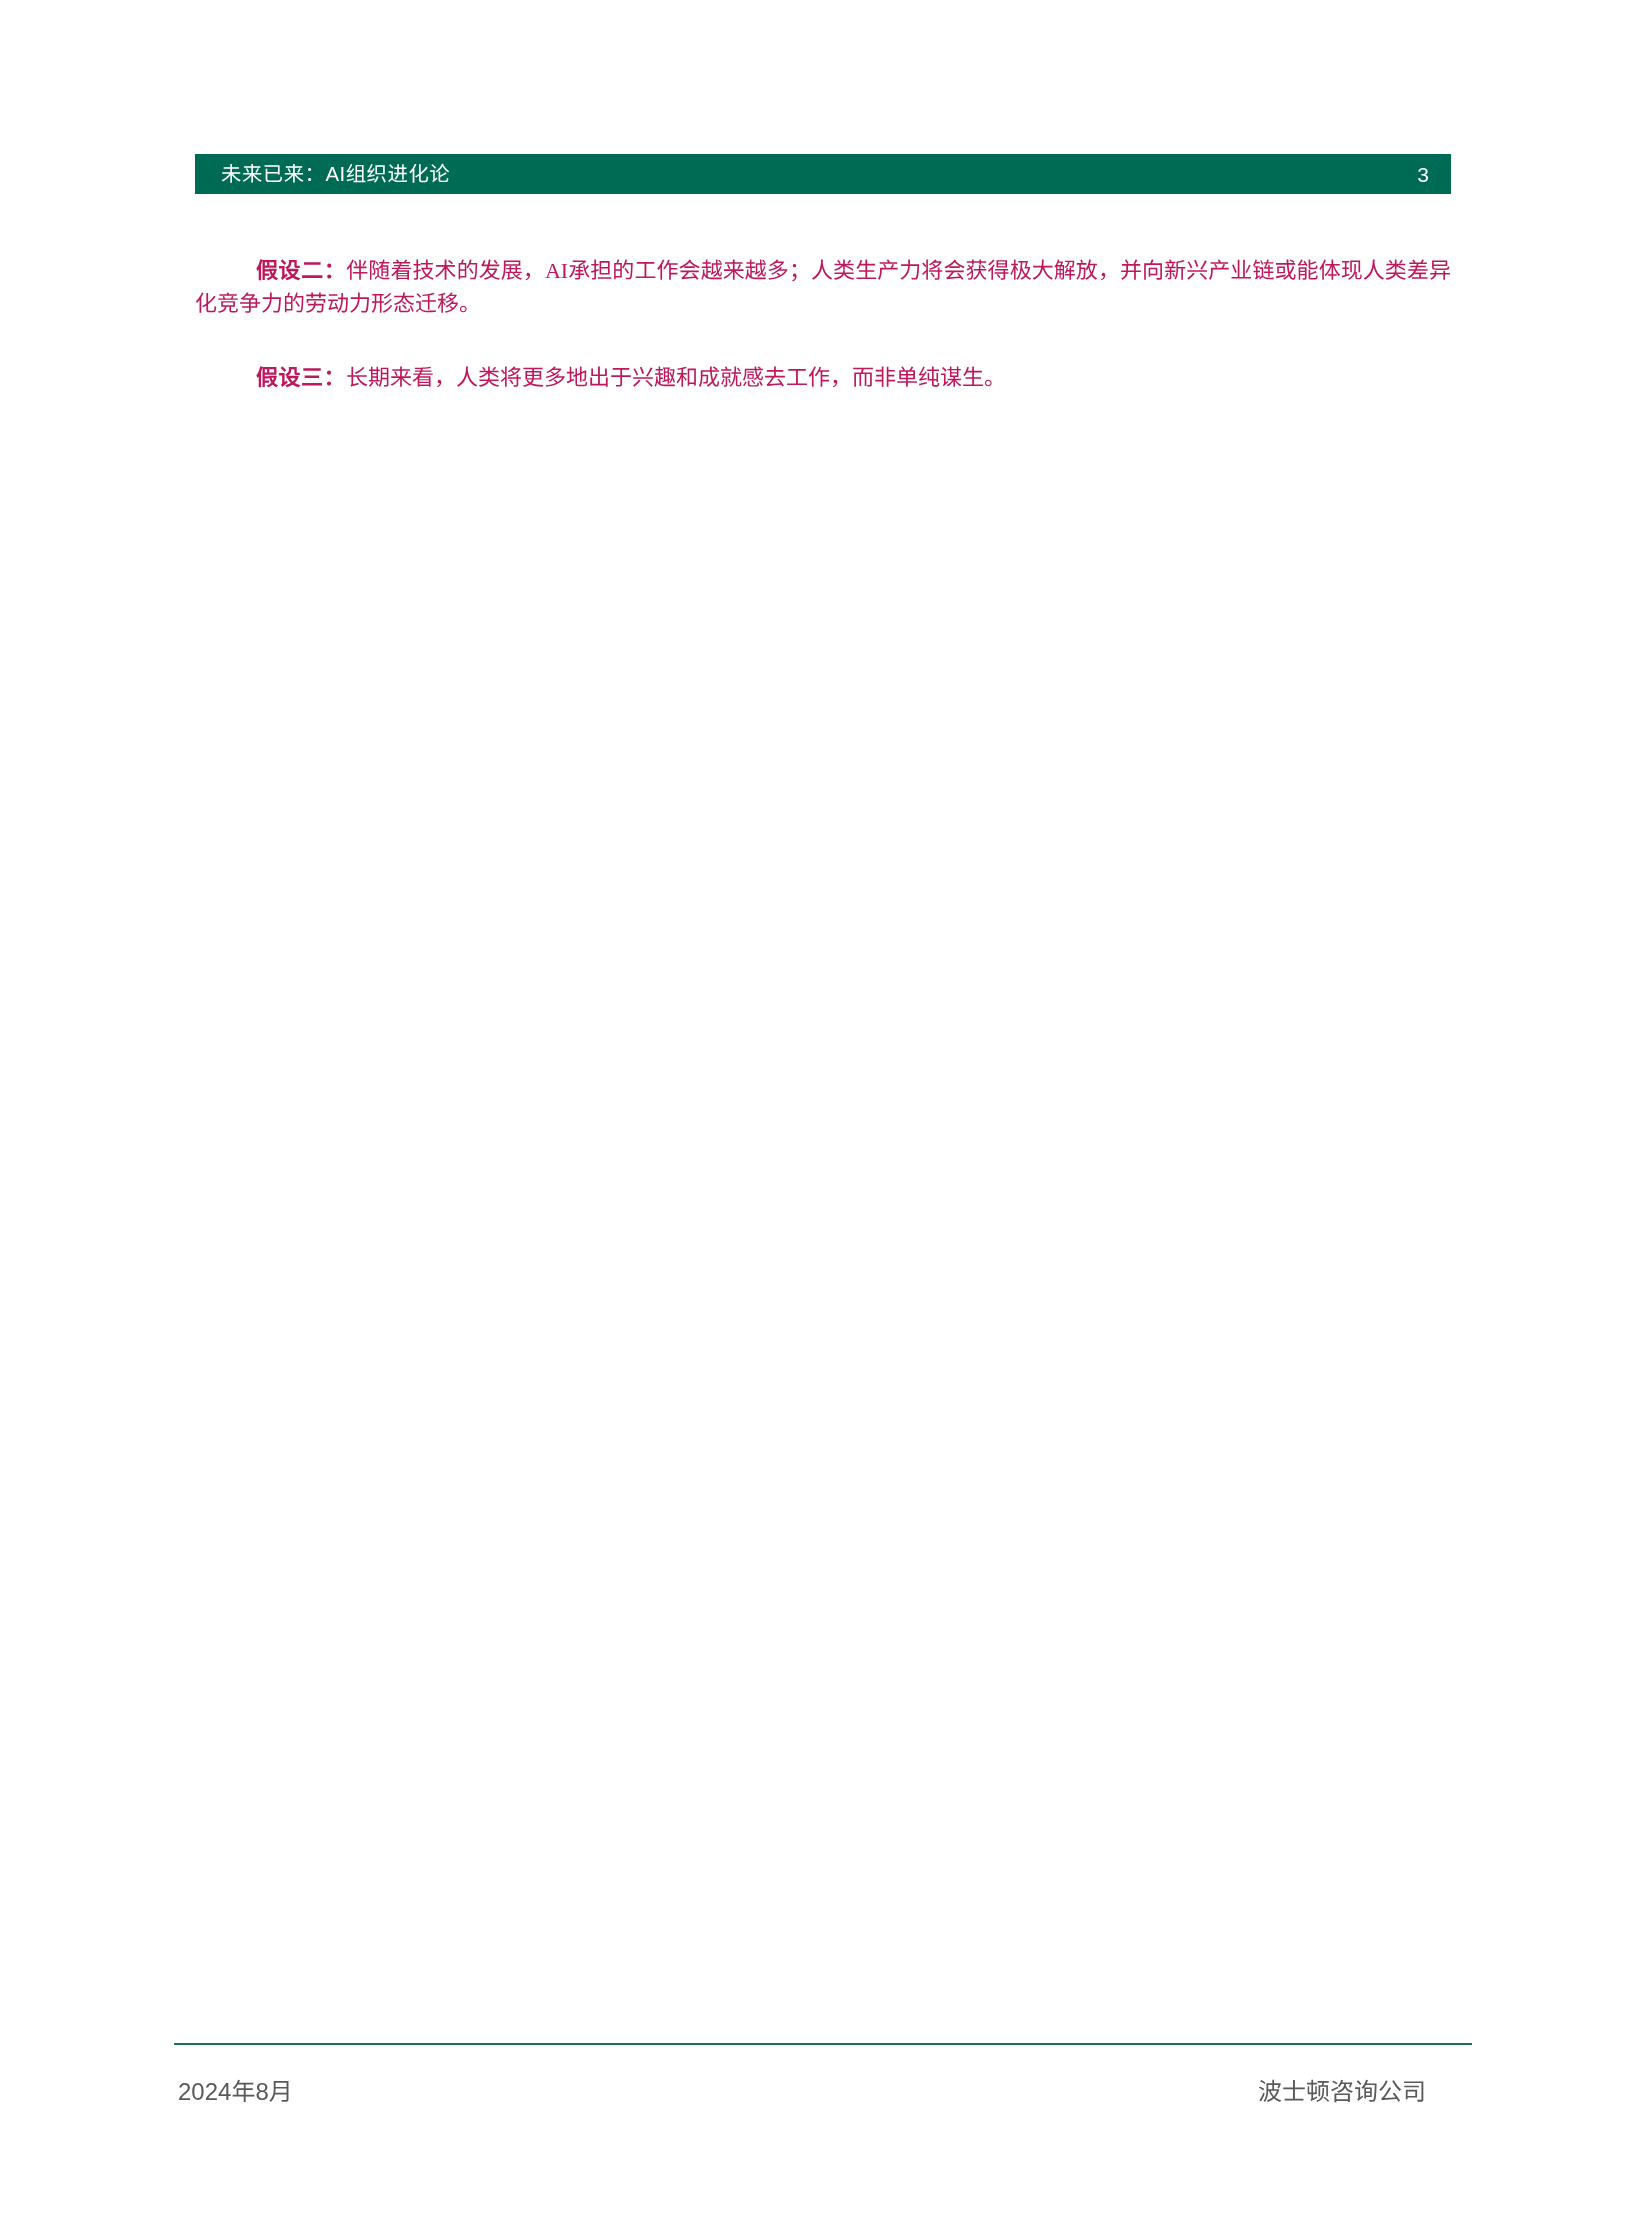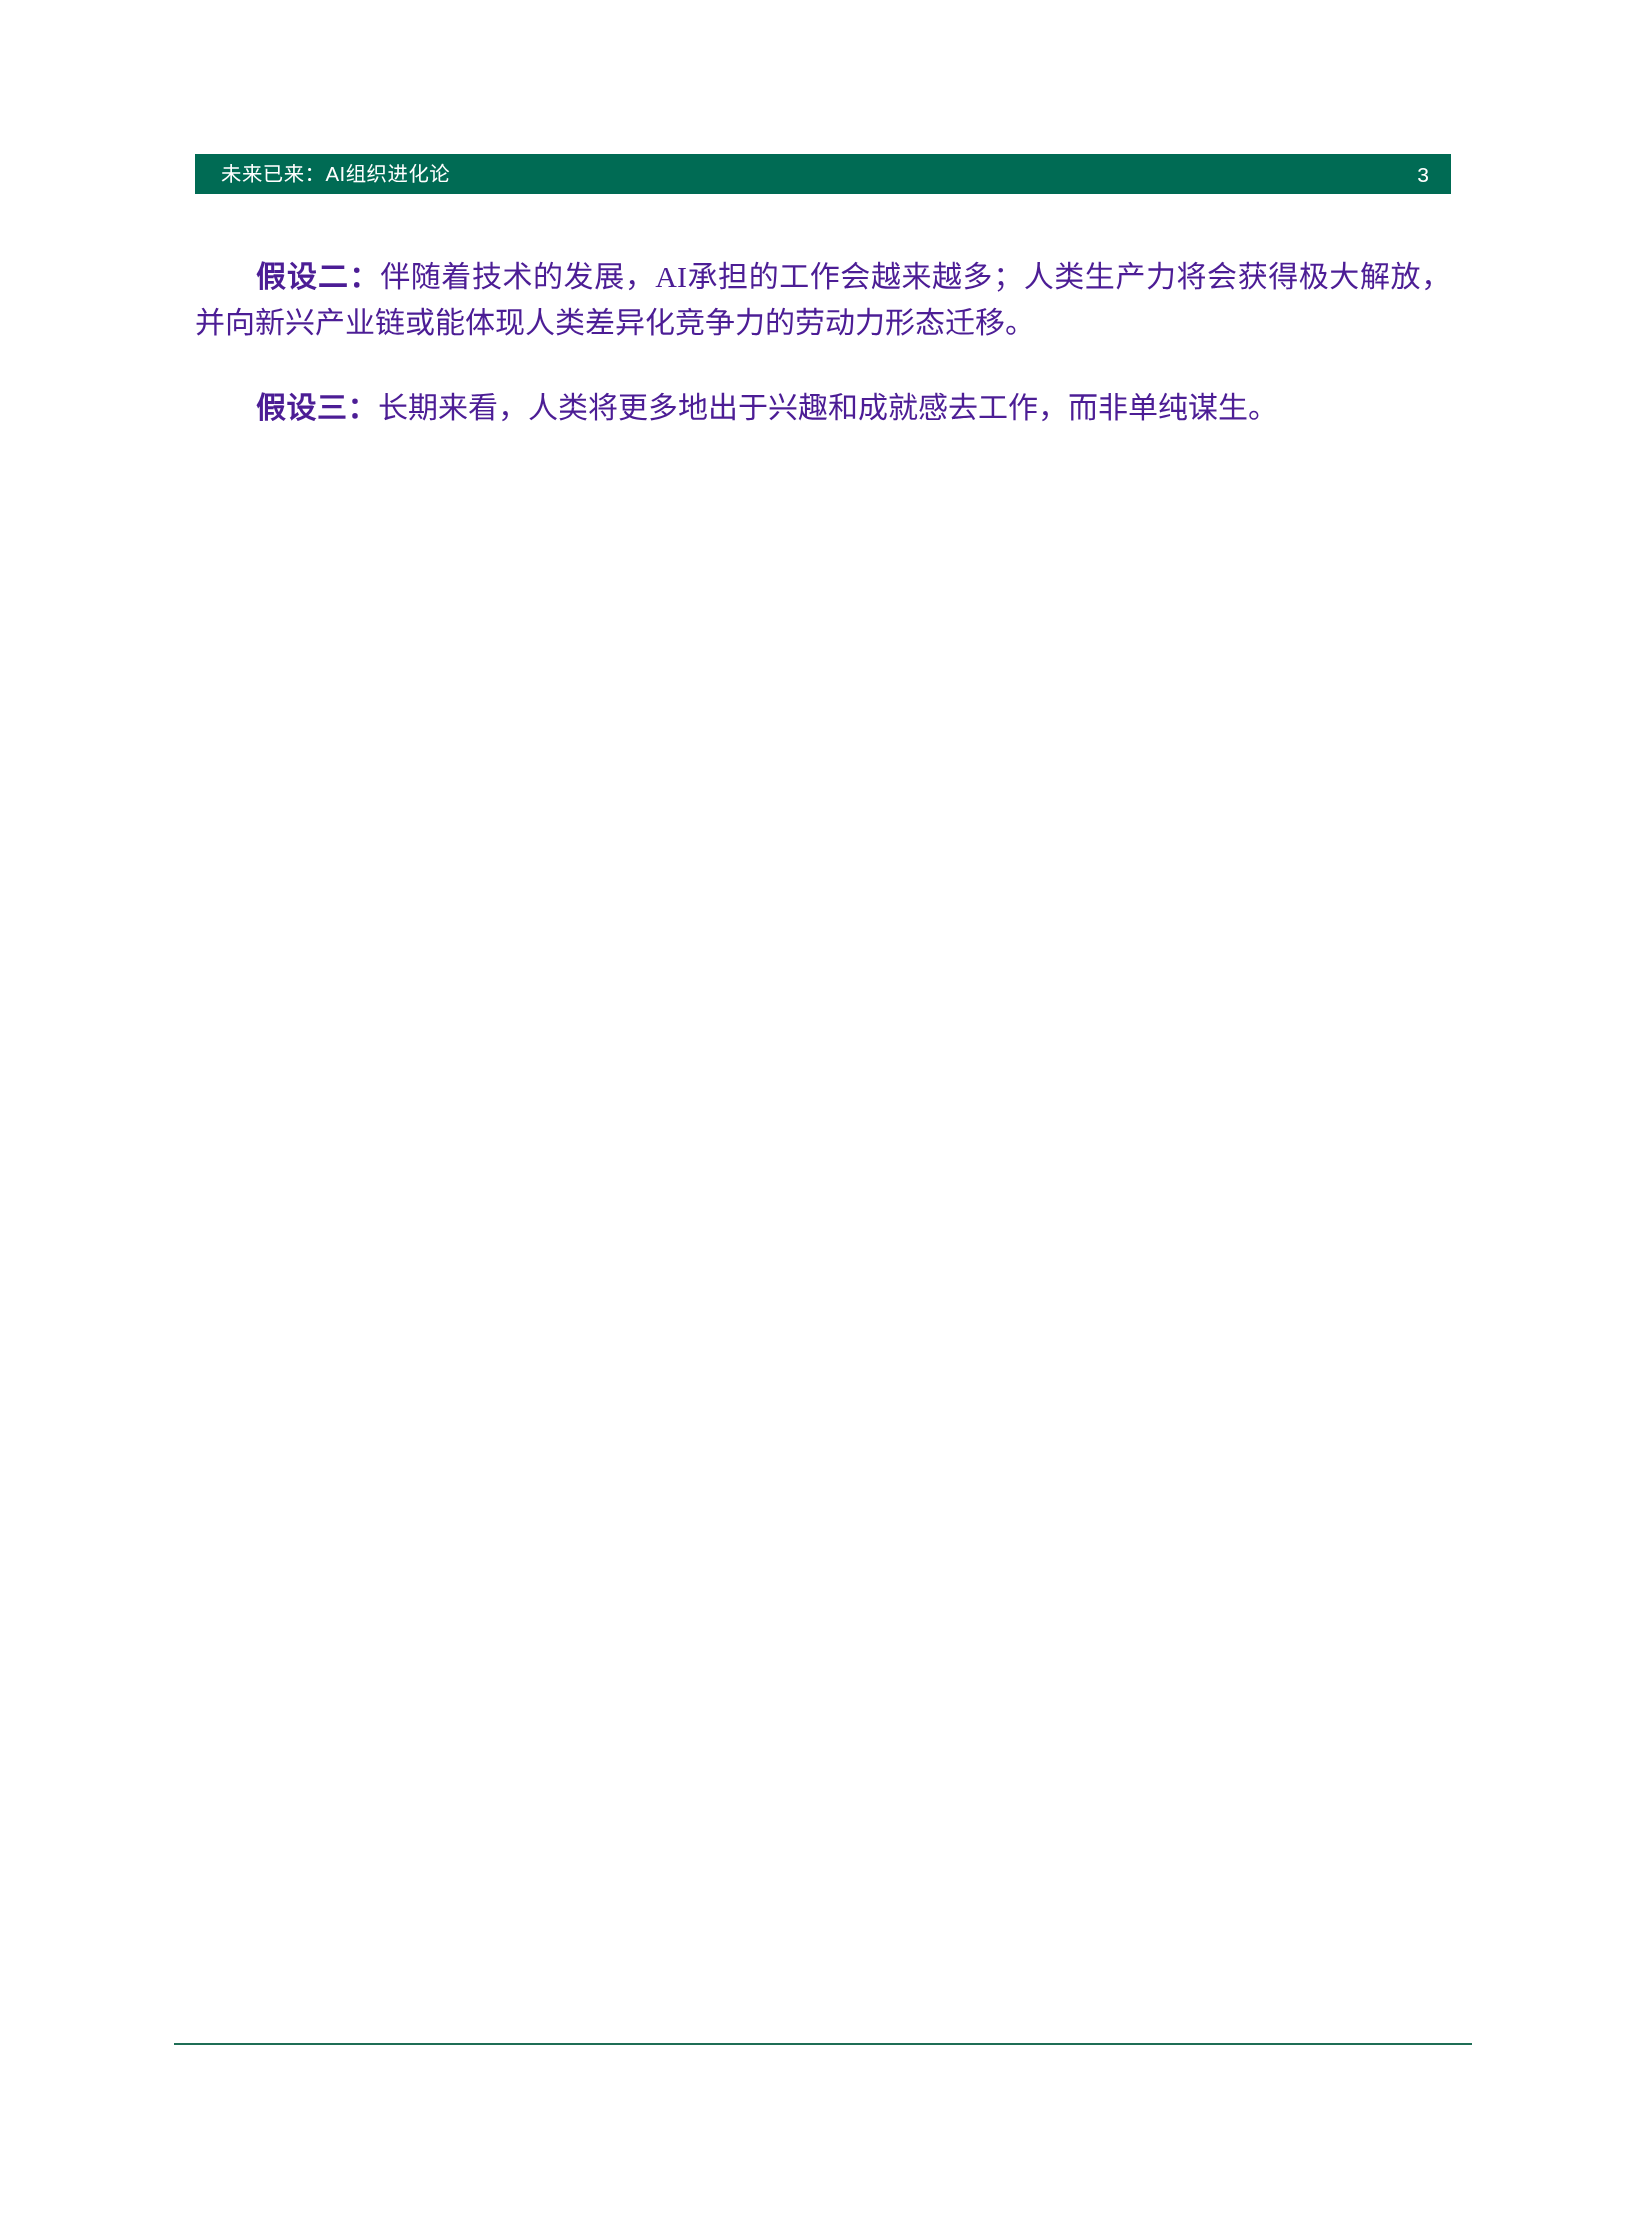--- a/index.html
+++ b/index.html
@@ -56,26 +56,26 @@
   
   .content {
     position: absolute;
     left: 195px;
     top: 254px;
     width: 1256px;
   }
 
   p.para {
     margin: 0 0 40px 0;
-    font-size: 30px;
+    font-size: 22px;
     line-height: 1.52;
     text-align: justify;
     text-justify: inter-ideograph;
     text-indent: 61px;
-    color: #4c1d95;
+    color: #be185d;
     font-family: "Liberation Serif", "DejaVu Serif", serif;
   }
   p.para:last-child { margin-bottom: 0; }
 
   .lead {
     font-weight: bold;
     letter-spacing: 0.5px;
   }
 
   
@@ -117,15 +117,19 @@
 
     <p class="para"><span class="lead">假设二：</span><span>伴随着技术的发展，AI承担的工作会越来越多；人类生产力将会获得极大解放，并向新兴产业链或能体现人类差异化竞争力的劳动力形态迁移。</span></p>
 
     <p class="para"><span class="lead">假设三：</span><span>长期来看，人类将更多地出于兴趣和成就感去工作，而非单纯谋生。</span></p>
 
 
   </div>
 
   <div class="footer-rule"></div>
 
+  <div class="footer">
+    <span class="footer-left">2024年8月</span>
+    <span class="footer-right">波士顿咨询公司</span>
+  </div>
 
 </div>
 
 
 </body></html>

